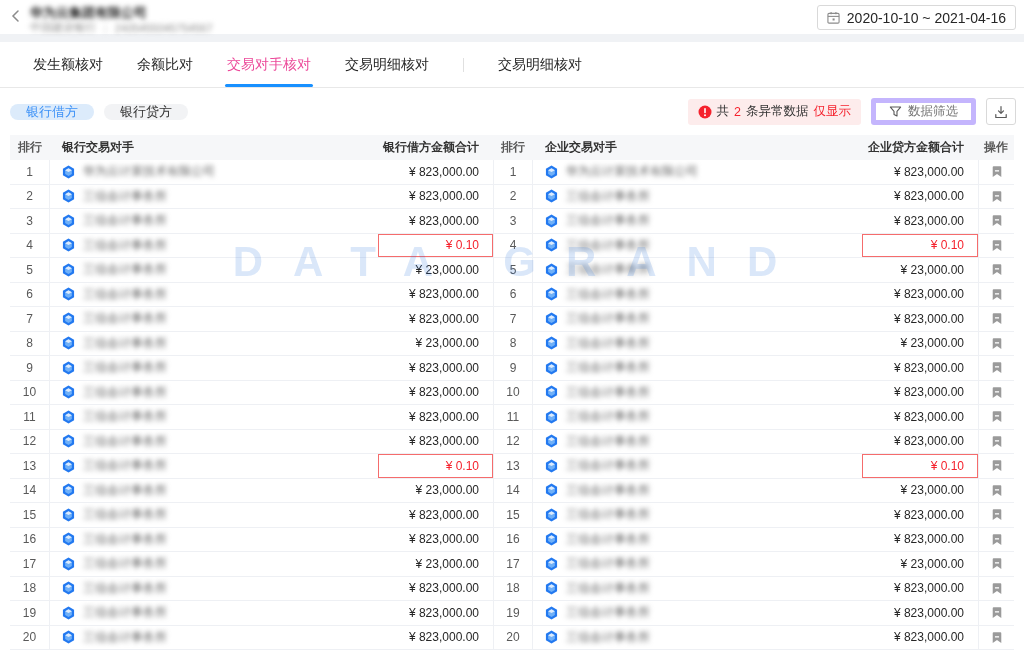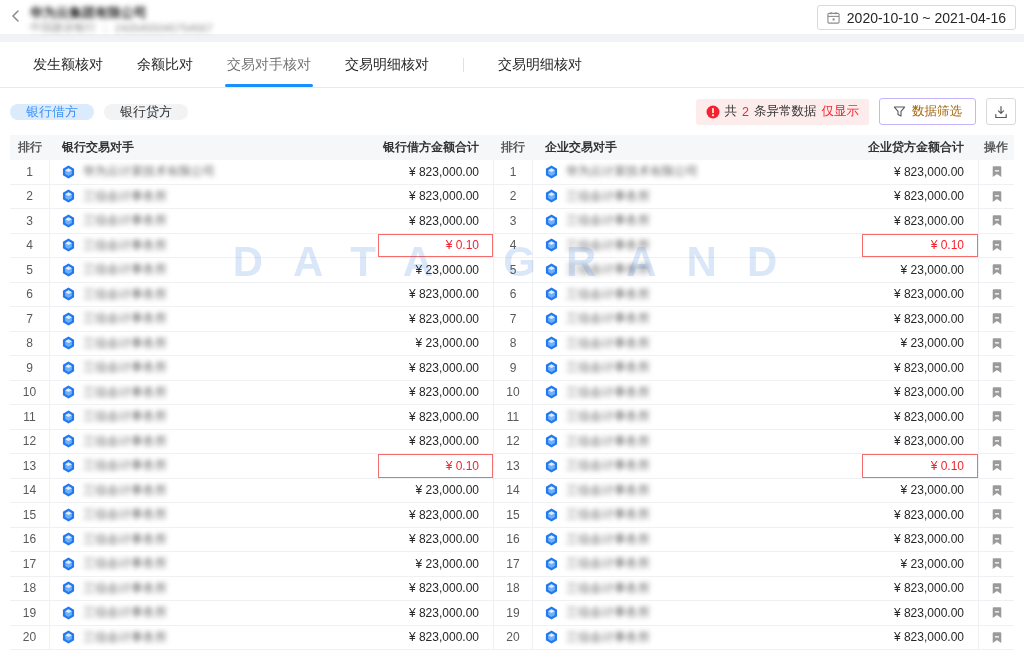--- a/index.html
+++ b/index.html
@@ -19,34 +19,34 @@
     position:absolute; right:8px; top:5px; height:25px; padding:0 9px;
     border:1px solid #d9d9d9; border-radius:3px; background:#fff;
     display:flex; align-items:center; gap:7px; font-size:14px; color:#262626; cursor:pointer;
   }
 
   .grayband { height:8px; background:#f0f2f5; }
 
   
   .tabbar { height:46px; background:#fff; border-bottom:1px solid #e8e8e8; display:flex; align-items:stretch; padding-left:33px; gap:34px;font-family:Liberation Serif, serif; }
   .tab { font-size:14px; color:#262626; display:flex; align-items:center; position:relative; cursor:pointer; white-space:nowrap; }
-  .tab.active { color:#737373; font-weight:500; }
+  .tab.active { color:#ec4899; font-weight:500; }
   .tab.active::after { content:""; position:absolute; bottom:0; left:-2px; right:-2px; height:3px; background:#1890ff; border-radius:2px; }
   .tab-divider { width:1px; background:#e0e0e0; align-self:center; height:14px; }
 
   
   .filterrow { height:47px; display:flex; align-items:center; justify-content:space-between; padding:0 8px 0 10px; background:#fff; }
   .pills { display:flex; gap:10px; }
   .pill { height:16px; padding:0 16px; border-radius:13px; display:flex; align-items:center; font-size:13px; background:#f2f3f5; color:#333; cursor:pointer; }
   .pill.active { background:#dcebfb; color:#3e92f7; }
   .right-tools { display:flex; align-items:center; gap:10px; }
   .anomaly-badge { background:#fdecec; border-radius:3px; height:26px; display:flex; align-items:center; padding:0 10px; gap:5px; font-size:12.5px; color:#333; }
   .red { color:#f5222d; }
   .only-show { cursor:pointer; }
-  .btn-filter { height:27px; border:1px solid #c4b5fd; border-radius:3px; background:#fff; display:flex; align-items:center; gap:6px; padding:0 13px; font-size:12.5px; color:#a16207; cursor:pointer; }
+  .btn-filter { height:27px; border:5px solid #c4b5fd; border-radius:3px; background:#fff; display:flex; align-items:center; gap:6px; padding:0 13px; font-size:12.5px; color:#737373; cursor:pointer; }
   .btn-download { width:30px; height:27px; border:1px solid #d9d9d9; border-radius:3px; background:#fff; display:flex; align-items:center; justify-content:center; cursor:pointer; }
 
   
   .table { margin:0 10px; }
   .thead, .trow { display:grid; grid-template-columns:40px 328px 115px 40px 329px 116px 36px; }
   .thead { background:#f6f7f9; height:25px; }
   .th { display:flex; align-items:center; font-size:12px; color:#333; font-weight:bold; }
   .trow { height:24.5px; border-bottom:1px solid #eef0f4; background:#fff; }
   .cell { display:flex; align-items:center; font-size:12px; color:#262626; min-width:0; }
   .c-center { justify-content:center; color:#595959; }

